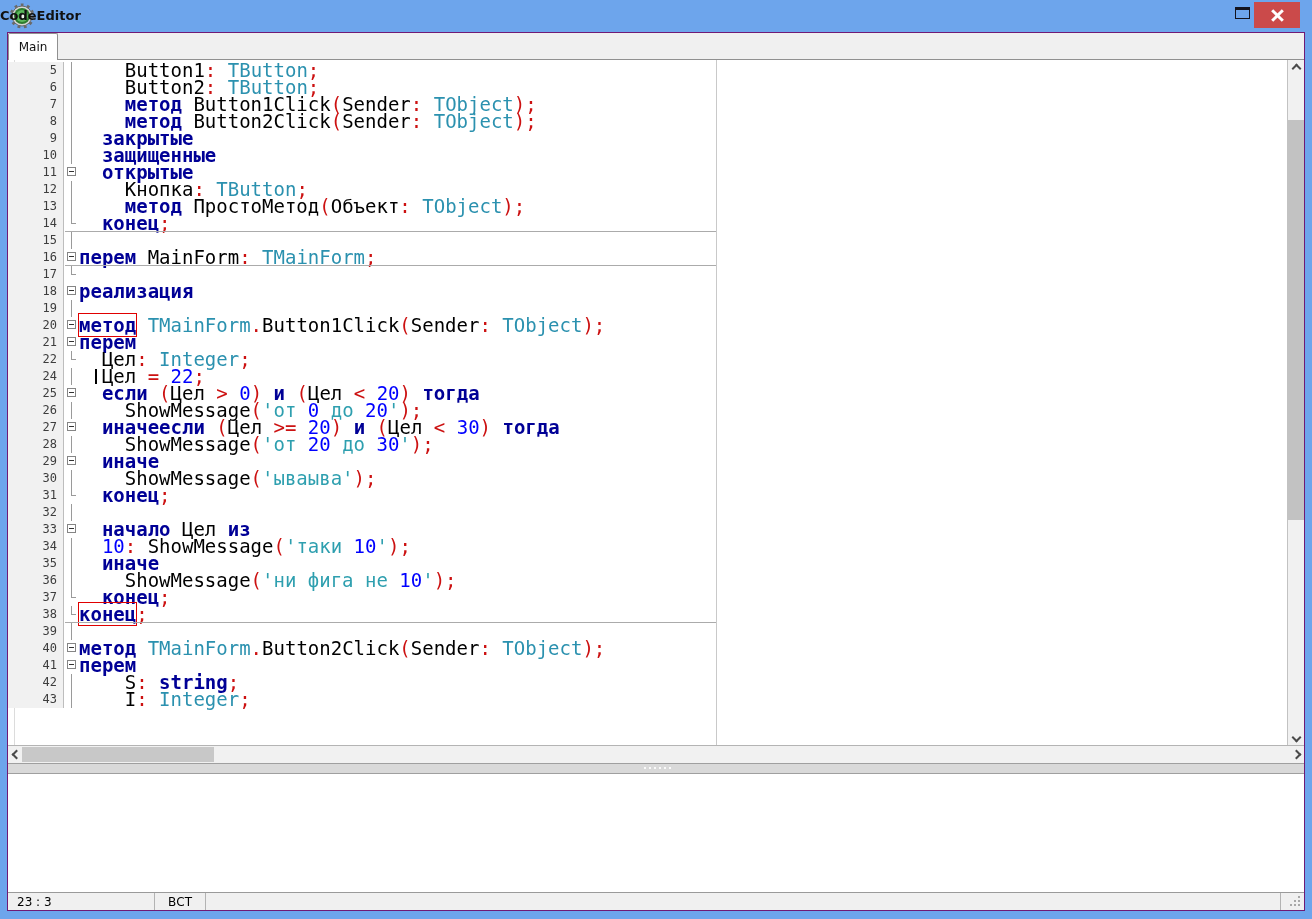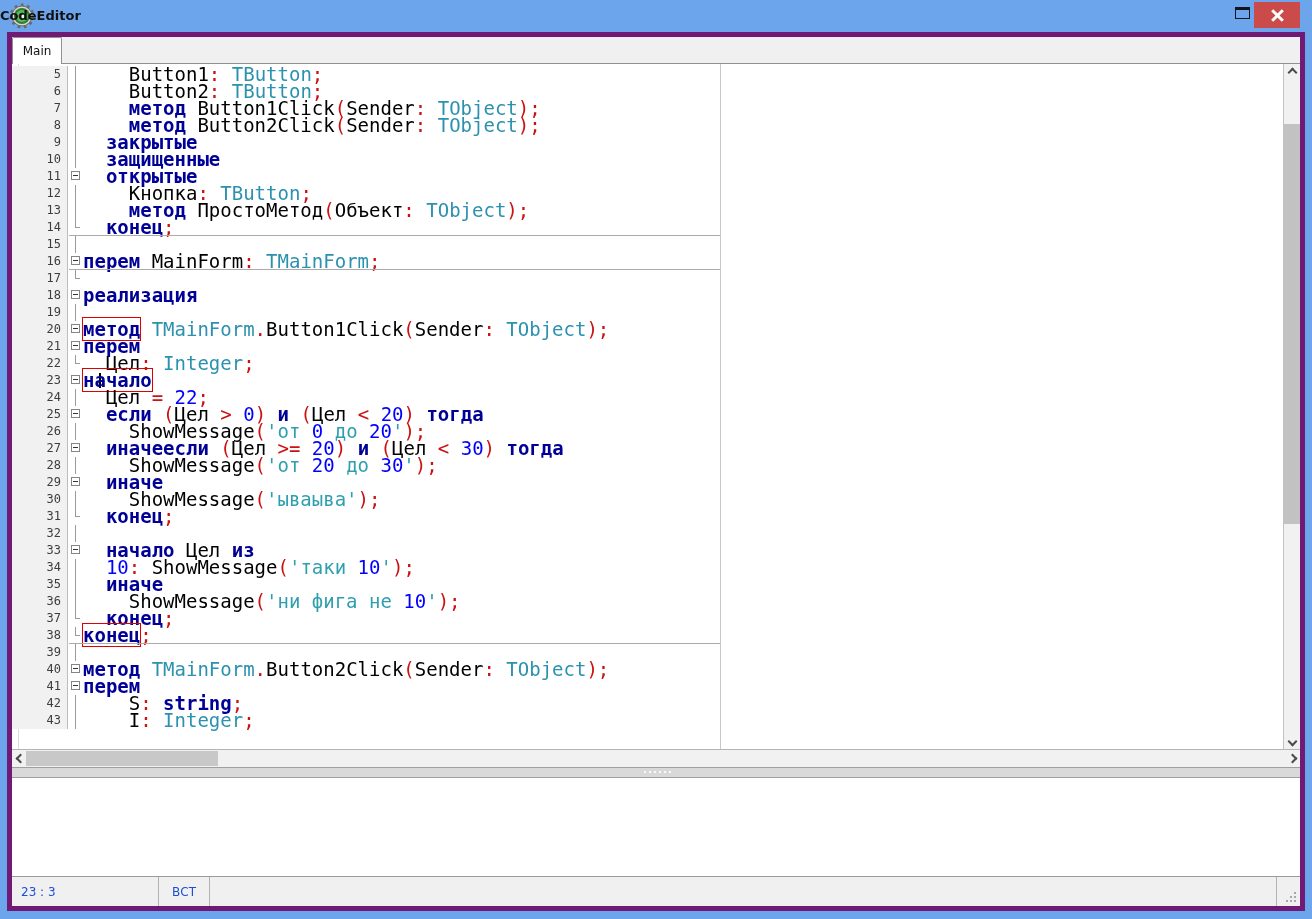--- a/index.html
+++ b/index.html
@@ -14,21 +14,21 @@
   .titlebar{position:absolute;left:0;top:0;right:0;height:32px;background:var(--titlebar);display:flex;align-items:center}
   .app-icon{position:absolute;left:9px;top:3px;width:26px;height:26px}
   .win-title{position:absolute;left:0;right:0;top:0;height:32px;line-height:32px;text-align:left;font-size:13px;font-weight:bold;color:#111}
   .max-btn{position:absolute;right:62px;top:7px;width:15px;height:12px;border:1px solid #14141e;border-top:3px solid #14141e;background:transparent;cursor:default}
   .close-btn{position:absolute;right:12px;top:2px;width:46px;height:26px;background:var(--close);display:flex;align-items:center;justify-content:center}
   .xmark{position:relative;width:13px;height:13px}
   .xmark::before,.xmark::after{content:"";position:absolute;left:-1px;top:5px;width:15px;height:3px;background:#fff}
   .xmark::before{transform:rotate(45deg)} .xmark::after{transform:rotate(-45deg)}
 
   
-  .content{position:absolute;left:7px;right:7px;top:32px;bottom:8px;background:#f0f0f0;border:5px solid #701a75;display:flex;flex-direction:column}
+  .content{position:absolute;left:7px;right:7px;top:32px;bottom:8px;background:#f0f0f0;border:1px solid #701a75;display:flex;flex-direction:column}
 
   
   .tabstrip{height:27px;background:#f0f0f0;border-bottom:1px solid #909090;display:flex}
   .tab{width:50px;height:27px;background:#fff;border:1px solid #909090;border-bottom:none;border-radius:2px 2px 0 0;display:flex;align-items:center;justify-content:center;font-size:12px;color:#111}
 
   
   .editor-row{height:685px;display:flex;background:#fff;overflow:hidden}
   .code-area{flex:1;position:relative;overflow:hidden;padding-top:2px}
   .code-area .left-strip{position:absolute;left:6px;top:0;bottom:0;width:1px;background:#dcdcdc}
   .margin-line{position:absolute;left:708px;top:0;bottom:0;width:1px;background:#c9c9c9}
@@ -63,21 +63,21 @@
   .hthumb{position:absolute;top:1px;bottom:1px;left:14px;width:192px;background:#c8c8c8}
   .hbtn{position:absolute;top:0;bottom:0;width:16px;display:flex;align-items:center;justify-content:center}
   .hbtn.left{left:0} .hbtn.right{right:0}
 
   
   .splitter{height:11px;background:#d9d9d9;border-top:1px solid #9f9f9f;border-bottom:1px solid #9f9f9f;position:relative}
   .grip-dots{position:absolute;left:calc(50% - 12px);top:3px;width:2px;height:2px;background:#fafafa;box-shadow:5px 0 #fafafa,10px 0 #fafafa,15px 0 #fafafa,20px 0 #fafafa,25px 0 #fafafa}
   .output{flex:1;background:#fff}
 
   
-  .statusbar{height:30px;background:#f0f0f0;border-top:1px solid #9a9a9a;display:flex;font-size:12px;color:#1d4ed8;align-items:stretch}
+  .statusbar{height:18px;background:#f0f0f0;border-top:1px solid #9a9a9a;display:flex;font-size:12px;color:#000000;align-items:stretch}
   .sb-cell{border-right:1px solid #b3b3b3;display:flex;align-items:center}
   .sb-pos{width:147px;padding-left:9px}
   .sb-mode{width:51px;justify-content:center}
   .sb-fill{flex:1;border-right:1px solid #b3b3b3}
   .sb-grip{width:23px;border-right:none;position:relative}
   .sb-grip span{position:absolute;right:12px;bottom:12px;width:2px;height:2px;background:transparent;box-shadow:8px 0 #a8a8a8,8px 4px #a8a8a8,8px 8px #a8a8a8,4px 4px #a8a8a8,4px 8px #a8a8a8,0 8px #a8a8a8}
 </style>
 </head>
 <body>
 
@@ -205,27 +205,20 @@
             <span class="fbox"></span>
           </div>
           <pre class="code"><span class="sg-k">перем</span></pre>
         </div>
         <div class="code-line">
           <div class="ln">22</div>
           <div class="fold f-end"></div>
           <pre class="code"><span class="sg-p">  Цел</span><span class="sg-s">:</span><span class="sg-p"> </span><span class="sg-t">Integer</span><span class="sg-s">;</span></pre>
         </div>
         <div class="code-line">
-          <div class="ln">23</div>
-          <div class="fold">
-            <span class="fbox"></span>
-          </div>
-          <pre class="code"><span class="sg-k boxed">начало</span></pre>
-        </div>
-        <div class="code-line">
           <div class="ln">24</div>
           <div class="fold f-line"></div>
           <pre class="code"><span class="sg-p">  Цел </span><span class="sg-s">=</span><span class="sg-p"> </span><span class="sg-n">22</span><span class="sg-s">;</span></pre>
         </div>
         <div class="code-line">
           <div class="ln">25</div>
           <div class="fold">
             <span class="fbox"></span>
           </div>
           <pre class="code"><span class="sg-p">  </span><span class="sg-k">если</span><span class="sg-p"> </span><span class="sg-s">(</span><span class="sg-p">Цел </span><span class="sg-s">&gt;</span><span class="sg-p"> </span><span class="sg-n">0</span><span class="sg-s">)</span><span class="sg-p"> </span><span class="sg-k">и</span><span class="sg-p"> </span><span class="sg-s">(</span><span class="sg-p">Цел </span><span class="sg-s">&lt;</span><span class="sg-p"> </span><span class="sg-n">20</span><span class="sg-s">)</span><span class="sg-p"> </span><span class="sg-k">тогда</span></pre>

